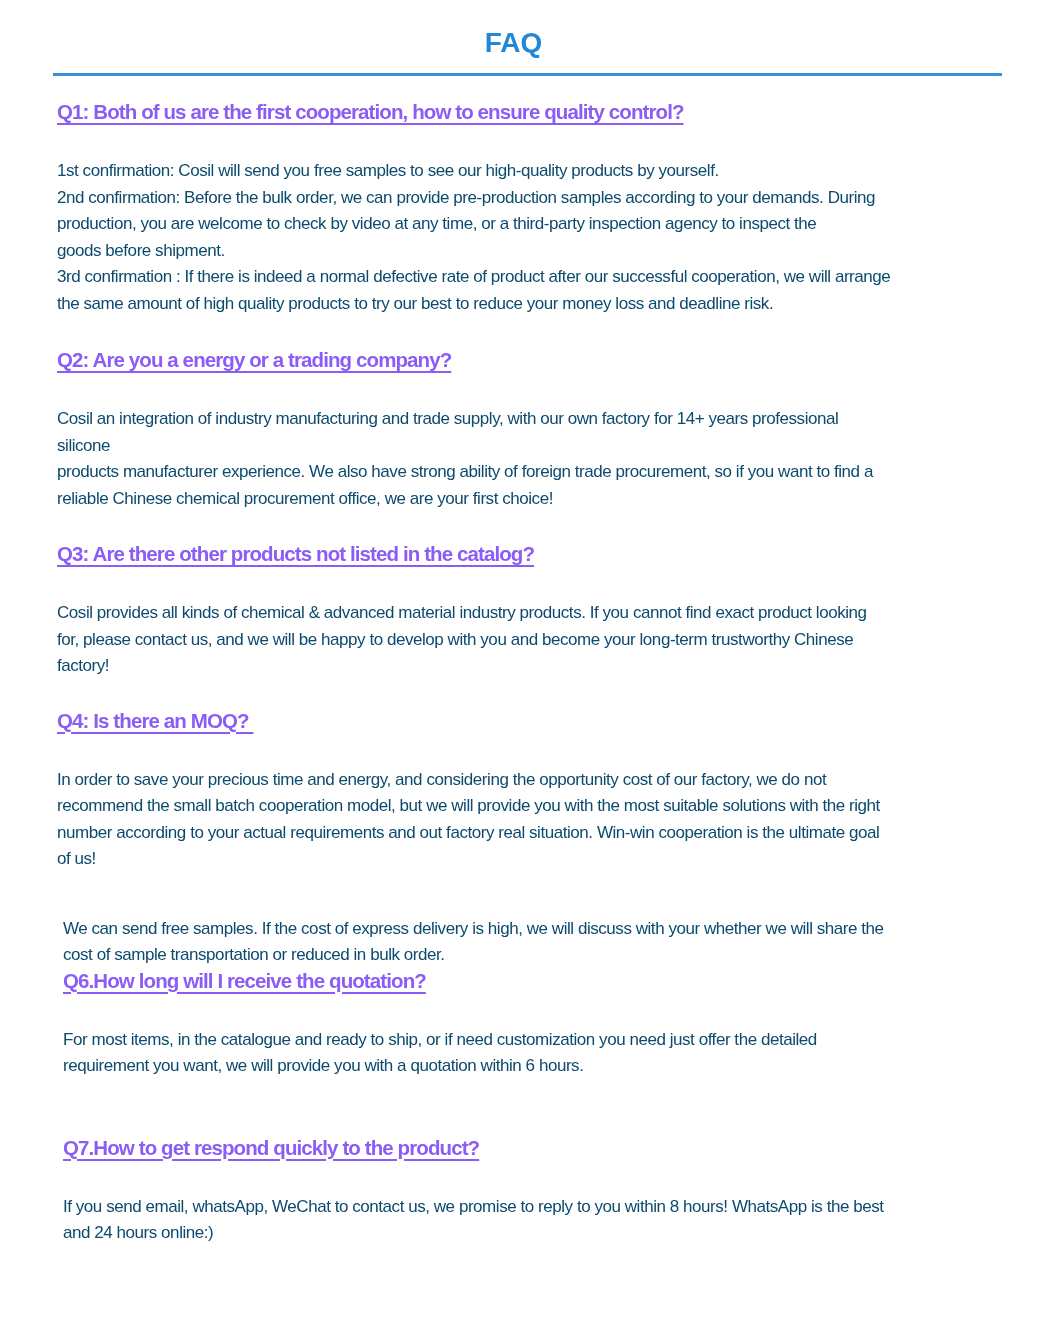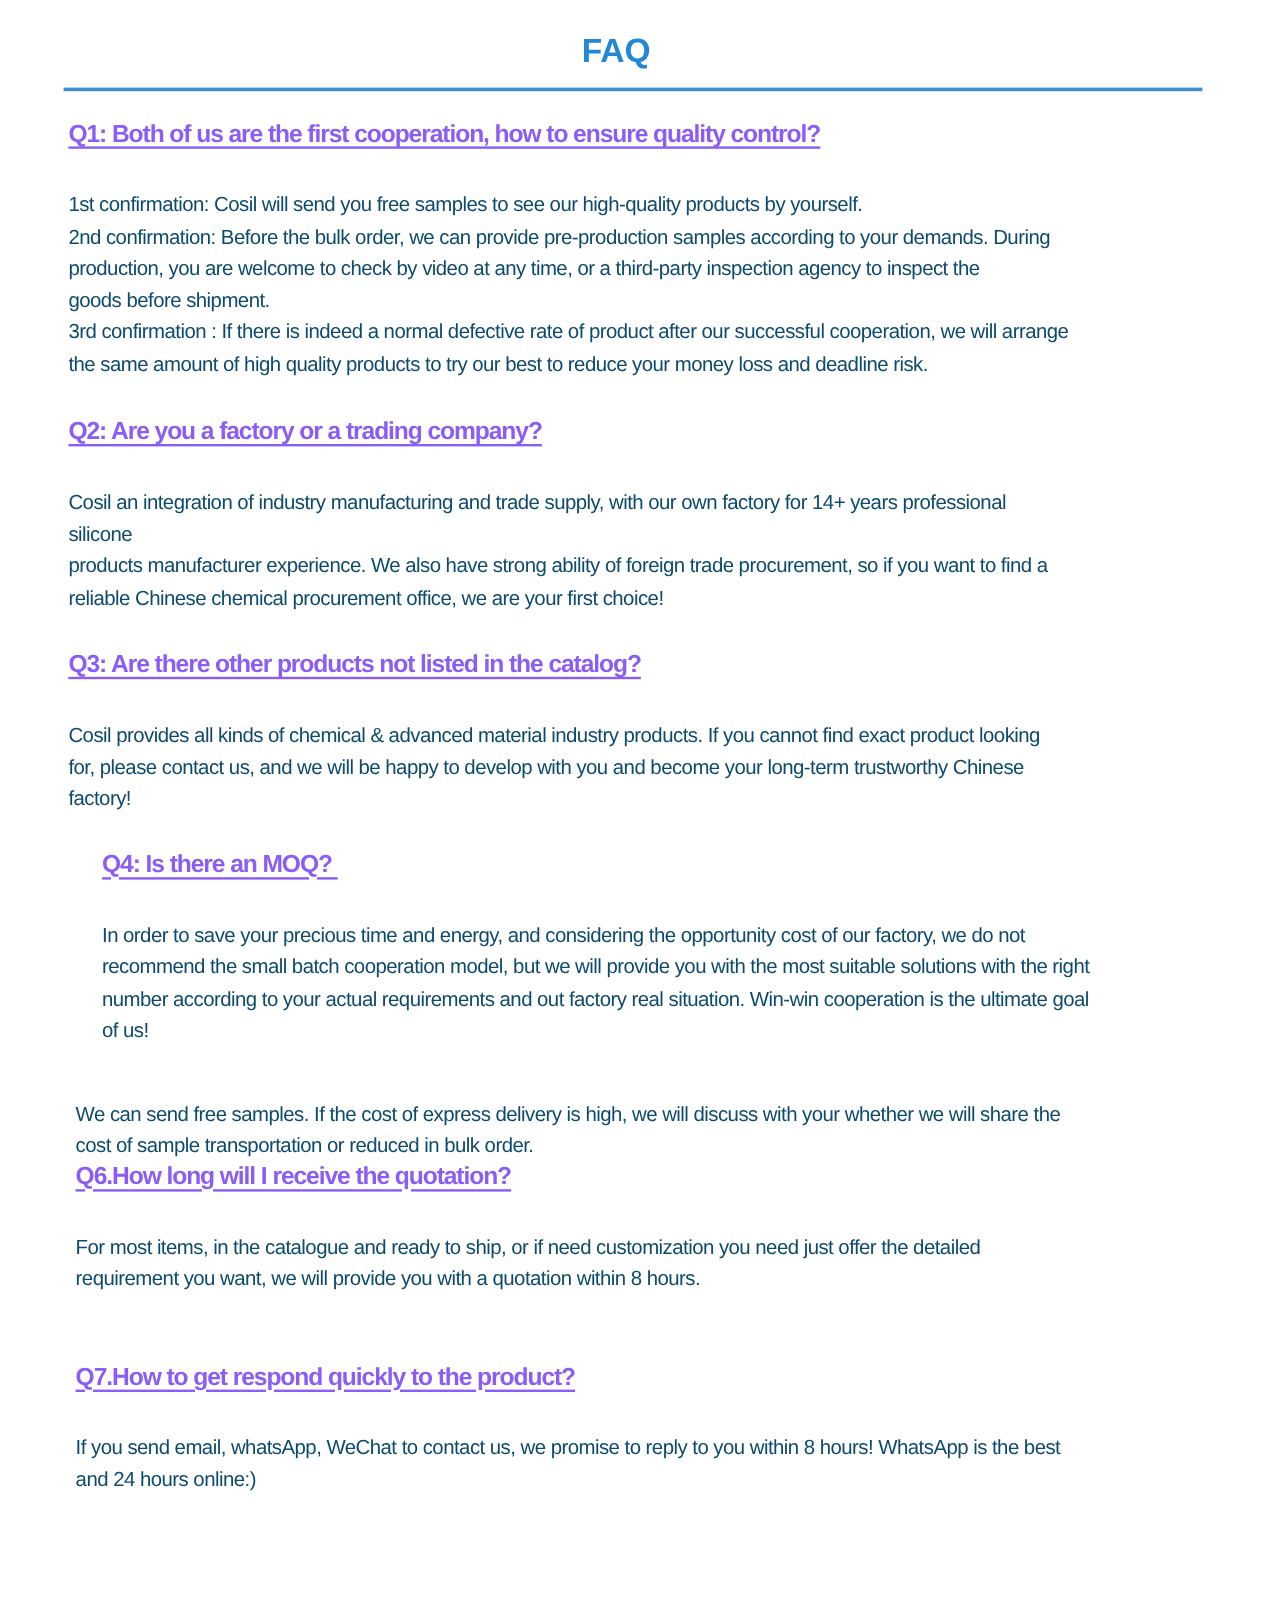--- a/index.html
+++ b/index.html
@@ -46,21 +46,21 @@
     font-size: 17px;
     color: #0c4a6e;
     line-height: 26.5px;
     letter-spacing: -0.45px;
     white-space: pre;
     margin: 0;
   }
   .s1 { margin-top: 24px; }
   .s2 { margin-top: 31px; }
   .s3 { margin-top: 30px; }
-  .s4 { margin-top: 29px; margin-left: 28px; }
+  .s4 { margin-top: 29px; }
   .s5 { margin-top: 43px; margin-left: 6px; }
   .s6 { margin-left: 6px; }
   .s7 { margin-top: 56px; margin-left: 6px; }
 </style>
 </head>
 <body>
 
 <div class="page">
 
   <h1 class="page-title">FAQ</h1>
@@ -71,21 +71,21 @@
     <h2 class="question">Q1: Both of us are the first cooperation, how to ensure quality control?</h2>
     <p class="answer">1st confirmation: Cosil will send you free samples to see our high-quality products by yourself.
 2nd confirmation: Before the bulk order, we can provide pre-production samples according to your demands. During
 production, you are welcome to check by video at any time, or a third-party inspection agency to inspect the
 goods before shipment.
 3rd confirmation : If there is indeed a normal defective rate of product after our successful cooperation, we will arrange
 the same amount of high quality products to try our best to reduce your money loss and deadline risk.</p>
   </section>
 
   <section class="faq-section s2">
-    <h2 class="question">Q2: Are you a factory or a trading company?</h2>
+    <h2 class="question">Q2: Are you a energy or a trading company?</h2>
     <p class="answer">Cosil an integration of industry manufacturing and trade supply, with our own factory for 14+ years professional
 silicone
 products manufacturer experience. We also have strong ability of foreign trade procurement, so if you want to find a
 reliable Chinese chemical procurement office, we are your first choice!</p>
   </section>
 
   <section class="faq-section s3">
     <h2 class="question">Q3: Are there other products not listed in the catalog?</h2>
     <p class="answer">Cosil provides all kinds of chemical &amp; advanced material industry products. If you cannot find exact product looking
 for, please contact us, and we will be happy to develop with you and become your long-term trustworthy Chinese
@@ -101,21 +101,21 @@
   </section>
 
   <section class="faq-section s5">
     <p class="answer">We can send free samples. If the cost of express delivery is high, we will discuss with your whether we will share the
 cost of sample transportation or reduced in bulk order.</p>
   </section>
 
   <section class="faq-section s6">
     <h2 class="question">Q6.How long will I receive the quotation?</h2>
     <p class="answer">For most items, in the catalogue and ready to ship, or if need customization you need just offer the detailed
-requirement you want, we will provide you with a quotation within 8 hours.</p>
+requirement you want, we will provide you with a quotation within 6 hours.</p>
   </section>
 
   <section class="faq-section s7">
     <h2 class="question">Q7.How to get respond quickly to the product?</h2>
     <p class="answer">If you send email, whatsApp, WeChat to contact us, we promise to reply to you within 8 hours! WhatsApp is the best
 and 24 hours online:)</p>
   </section>
 
 </div>
 

